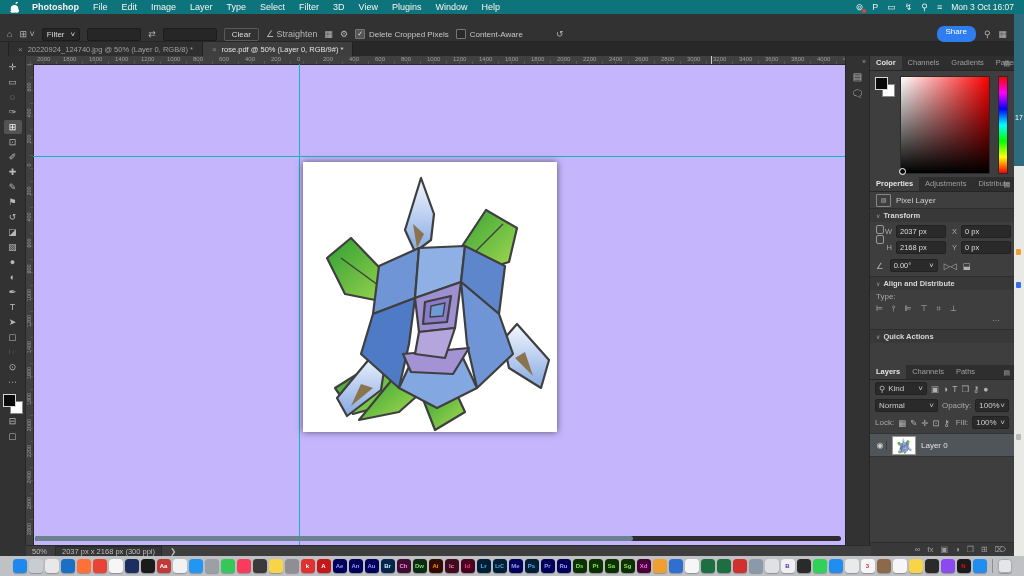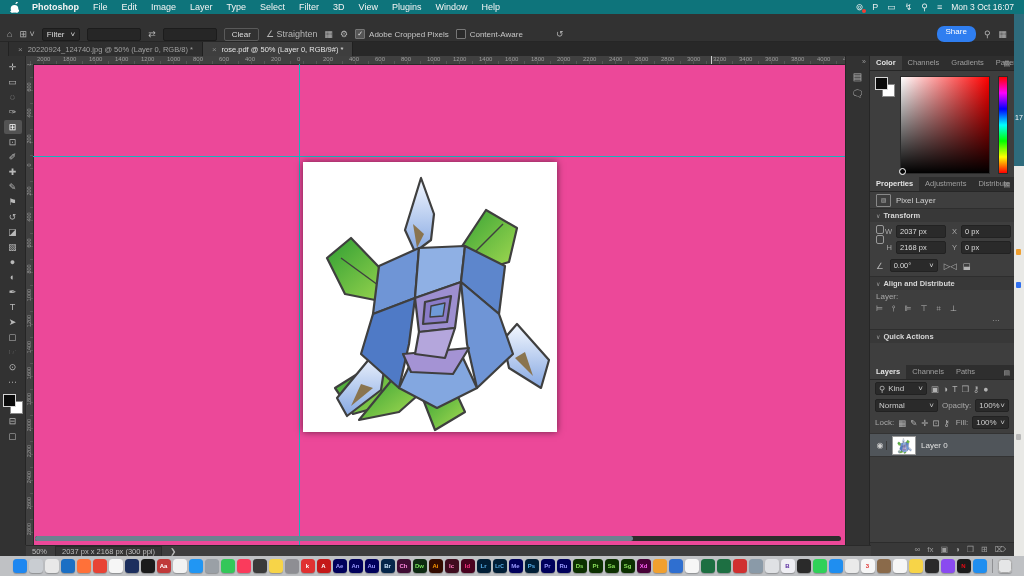--- a/index.html
+++ b/index.html
@@ -35,21 +35,21 @@
   
   .bodyarea{position:absolute;left:0;top:56px;width:1014px;height:500px;display:flex;}
   
   .tools{width:26px;background:#323232;border-right:1px solid #262626;display:flex;flex-direction:column;align-items:center;padding-top:4px;box-sizing:border-box;height:489px;}
   .tool{width:18px;height:14px;line-height:14px;text-align:center;color:#b9b9b9;font-size:9px;border-radius:2px;margin-bottom:1px;}
   .tool.sel{background:#535353;color:#fff;}
   .fgbg{position:relative;width:20px;height:20px;margin-top:4px;}
   .sw-bg{position:absolute;left:7px;top:7px;width:11px;height:11px;background:#fff;border:1px solid #888;}
   .sw-fg{position:absolute;left:0;top:0;width:11px;height:11px;background:#0a0a0a;border:1px solid #d5d5d5;}
   
-  .center{width:819px;position:relative;background:#ec4899;height:489px;}
+  .center{width:819px;position:relative;background:#c4b5fd;height:489px;}
   .hruler{position:absolute;left:0;top:0;width:819px;height:8px;background:#404040;border-bottom:1px solid #2a2a2a;overflow:hidden;
     background-image:repeating-linear-gradient(to right,#565656 0 1px,transparent 1px 13px);background-position:4px 5px;background-size:100% 3px;background-repeat:no-repeat;}
   .hlbl{position:absolute;top:0;font-size:6px;color:#9c9c9c;transform:translateX(2px);}
   .hcursor{position:absolute;top:0;width:1px;height:8px;background:#cfcfcf;}
   .vruler{position:absolute;left:0;top:8px;width:7px;height:481px;background:#404040;border-right:1px solid #2a2a2a;overflow:hidden;
     background-image:repeating-linear-gradient(to bottom,#565656 0 1px,transparent 1px 13px);background-position:4px 0;background-size:3px 100%;background-repeat:no-repeat;}
   .vlbl{position:absolute;left:-4px;font-size:5.5px;color:#9c9c9c;transform:rotate(-90deg);transform-origin:center;width:14px;text-align:center;}
   .canvas-area{position:absolute;left:7px;top:8px;width:812px;height:481px;overflow:hidden;}
   .canvas{position:absolute;left:270px;top:98px;width:254px;height:270px;background:#fff;box-shadow:0 0 7px rgba(0,0,0,.55);}
   .guide-v{position:absolute;top:0;bottom:0;width:1px;background:#17b4bc;left:266px;}
@@ -151,21 +151,21 @@
       </span>
     <span class="ob-field ob-input"></span>
     <span class="ob-ic">⇄</span>
     <span class="ob-field ob-input"></span>
     <span class="ob-btn">Clear</span>
     <span class="ob-ic">∠ <span>Straighten</span></span>
     <span class="ob-ic">▦</span>
     <span class="ob-ic">⚙</span>
     <span class="cb">
         <span class="box on">✓</span>
-        <span>Adobe Cropped Pixels</span>
+        <span>Delete Cropped Pixels</span>
       </span>
     <span class="cb">
         <span class="box"></span>
         <span>Content-Aware</span>
       </span>
     <span class="ob-ic ob-reset">↺</span>
     <span class="ob-right">
       <span class="share-pill">Share</span>
       <span class="ob-ic">⚲</span>
       <span class="ob-ic">▦</span>
@@ -395,21 +395,21 @@
           <span class="angbox">
               <span>0.00°</span>
               <span>˅</span>
             </span>
           <span class="lic">▷◁</span>
           <span class="lic">⬓</span>
         </div>
       </div>
       <div class="sec-h"><span class="chev">∨</span><span>Align and Distribute</span></div>
       <div class="alignbody">
-        <div style="color:#a8a8a8;">Layer:</div>
+        <div style="color:#a8a8a8;">Type:</div>
         <div class="alicons" id="align-icons">
             <span>⊨</span>
             <span>⫯</span>
             <span>⊫</span>
             <span>⊤</span>
             <span>⌗</span>
             <span>⊥</span>
           </div>
         <div class="dots">···</div>
       </div>

